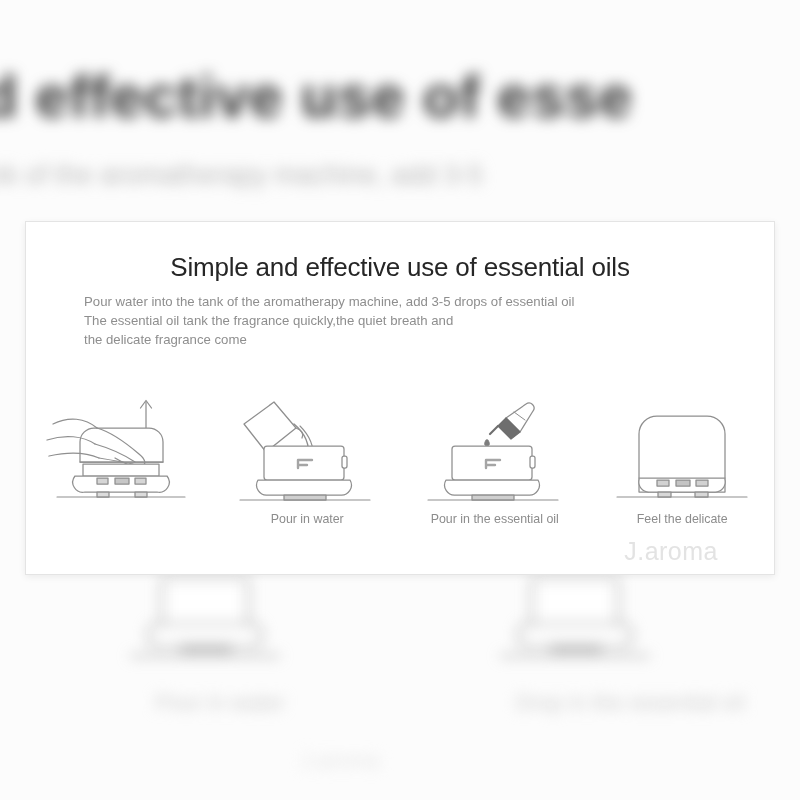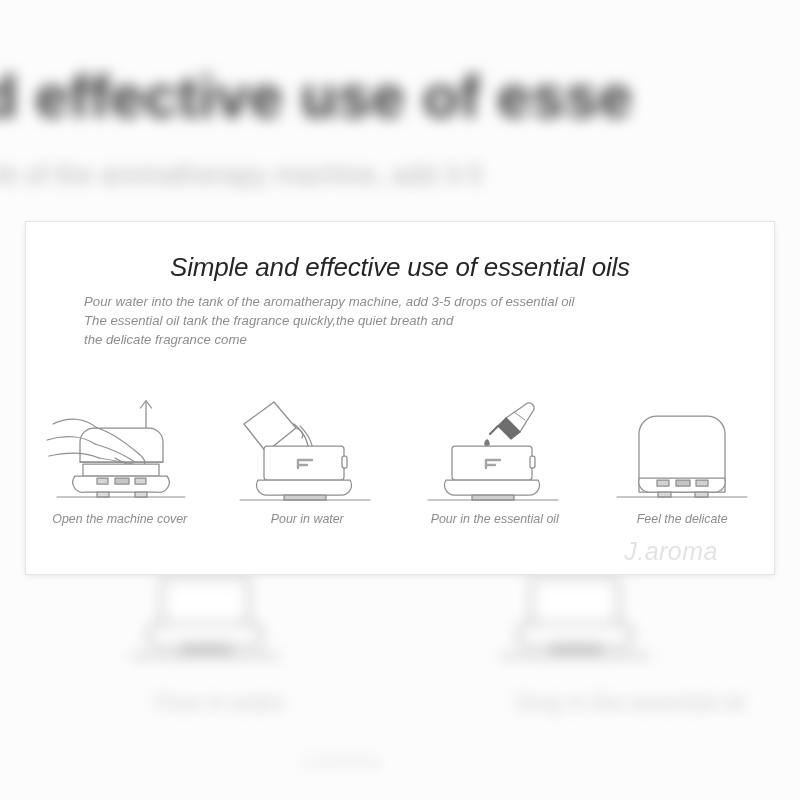--- a/index.html
+++ b/index.html
@@ -86,21 +86,20 @@
   .card {
     position: absolute;
     left: 25px;
     top: 221px;
     width: 750px;
     height: 354px;
     background: #ffffff;
     border: 1px solid #e4e4e4;
     box-shadow: 0 2px 7px rgba(0,0,0,0.07);
     overflow: hidden;
-    font-style: italic;
   }
 
   .card-title {
     margin-top: 30px;
     text-align: center;
     font-size: 26px;
     font-weight: 400;
     color: #262626;
     letter-spacing: -0.2px;
   }
@@ -233,21 +232,20 @@
               <rect x="80" y="84" width="14" height="6" fill="#c7c7c7"></rect>
               <rect x="100" y="84" width="11" height="6" fill="#d6d6d6"></rect>
 
               <rect x="62" y="98" width="12" height="5" fill="#dcdcdc"></rect>
               <rect x="100" y="98" width="12" height="5" fill="#dcdcdc"></rect>
 
               <line x1="22" y1="103" x2="150" y2="103" stroke-width="1.1"></line>
             </g>
           </svg>
         </div>
-        <div class="step-cap">Open the machine cover</div>
       </div>
 
       <div class="step">
         <div class="step-art">
           <svg width="170" height="112" viewBox="0 0 170 112">
             <g fill="none" stroke="#8f8f8f" stroke-width="1.25" stroke-linecap="round" stroke-linejoin="round">
 
               <path d="M22 30 L52 8 L74 34 L44 58 Z" fill="#ffffff"></path>
               <path d="M74 34 C80 36 82 40 80 44"></path>
 

